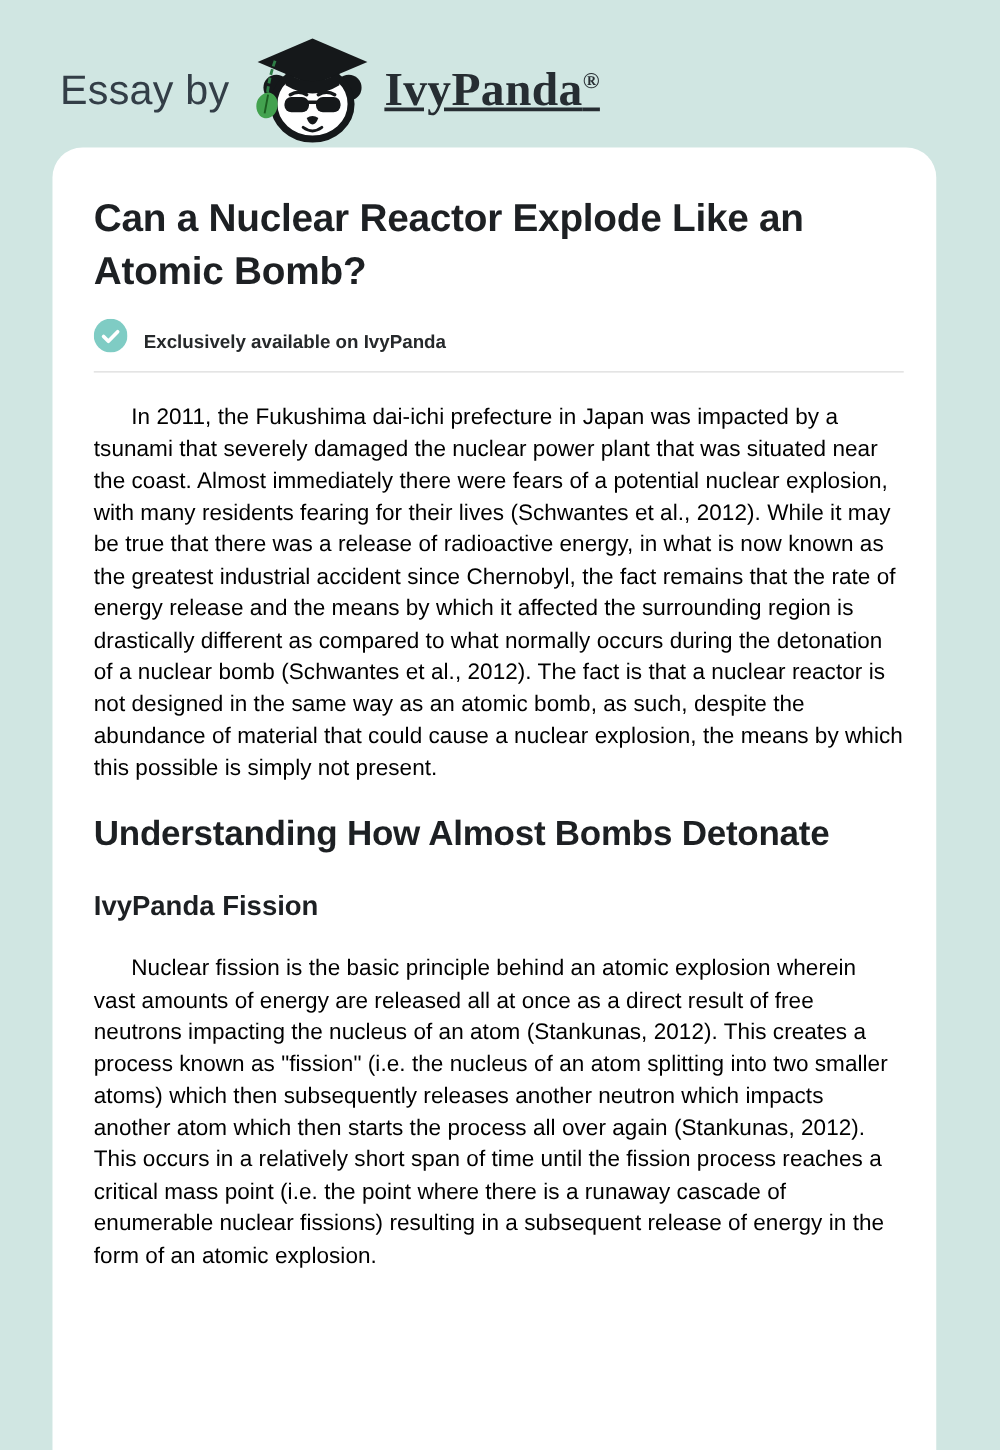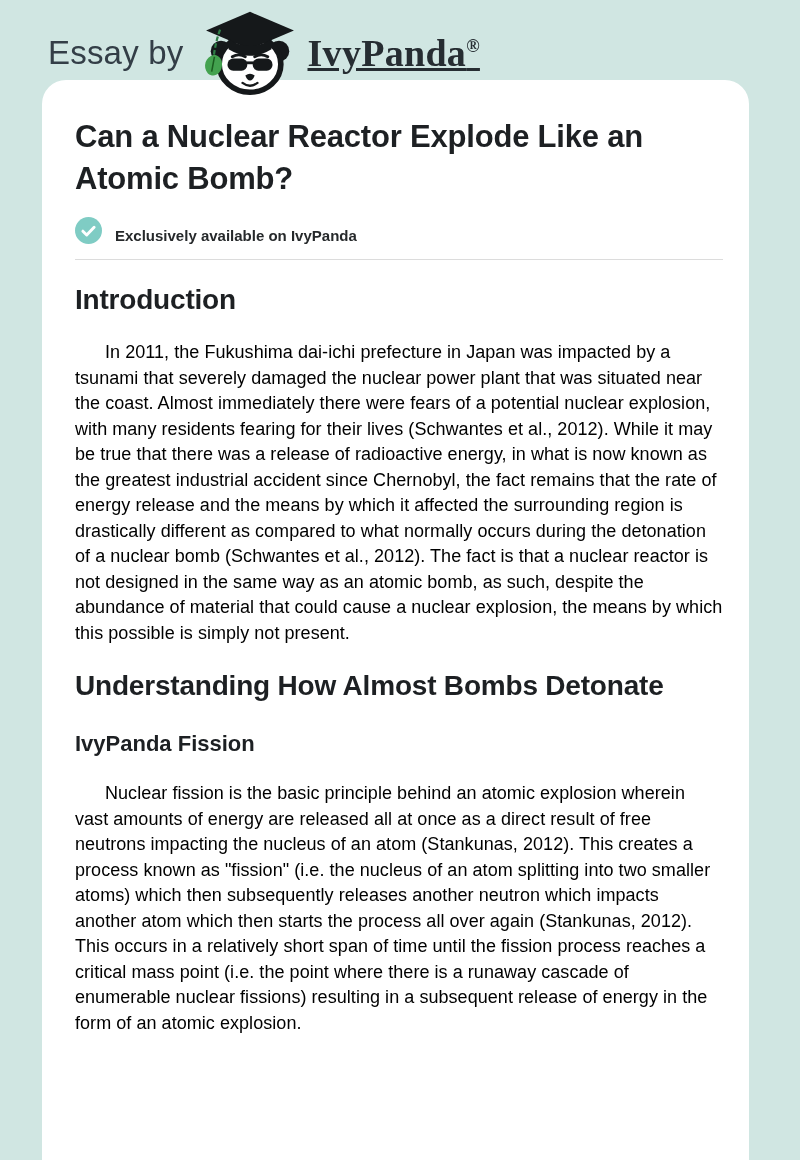--- a/index.html
+++ b/index.html
@@ -10,21 +10,21 @@
     background: #d0e6e2;
     font-family: "Liberation Sans", sans-serif;
     overflow: hidden;
   }
 
   
   .header {
     display: flex;
     align-items: center;
     padding: 26px 0 0 48px;
-    height: 80px;
+    height: 118px;
   }
   .essay-by {
     font-size: 33px;
     color: #333e47;
     letter-spacing: 0.2px;
   }
   .logo-wrap {
     width: 108px;
     height: 86px;
     margin-left: 12px;
@@ -157,20 +157,19 @@
       <svg viewBox="0 0 24 24" xmlns="http://www.w3.org/2000/svg" aria-hidden="true">
         <circle cx="12" cy="12" r="12" fill="#7fccc4"></circle>
         <path d="M7,12.6 L10.4,16 L17,9.2" stroke="#ffffff" stroke-width="2.6" fill="none" stroke-linecap="round" stroke-linejoin="round"></path>
       </svg>
     </span>
     <span class="badge-label">Exclusively available on IvyPanda</span>
   </div>
 
   <hr class="divider">
 
-  <h2 class="section-h">Introduction</h2>
   <p class="body-text">In 2011, the Fukushima dai-ichi prefecture in Japan was impacted by a tsunami that severely damaged the nuclear power plant that was situated near the coast. Almost immediately there were fears of a potential nuclear explosion, with many residents fearing for their lives (Schwantes et al., 2012). While it may be true that there was a release of radioactive energy, in what is now known as the greatest industrial accident since Chernobyl, the fact remains that the rate of energy release and the means by which it affected the surrounding region is drastically different as compared to what normally occurs during the detonation of a nuclear bomb (Schwantes et al., 2012). The fact is that a nuclear reactor is not designed in the same way as an atomic bomb, as such, despite the abundance of material that could cause a nuclear explosion, the means by which this possible is simply not present.</p>
 
   <h2 class="section-h">Understanding How Almost Bombs Detonate</h2>
   <h3 class="subsection-h">IvyPanda Fission</h3>
   <p class="body-text">Nuclear fission is the basic principle behind an atomic explosion wherein vast amounts of energy are released all at once as a direct result of free neutrons impacting the nucleus of an atom (Stankunas, 2012). This creates a process known as "fission" (i.e. the nucleus of an atom splitting into two smaller atoms) which then subsequently releases another neutron which impacts another atom which then starts the process all over again (Stankunas, 2012). This occurs in a relatively short span of time until the fission process reaches a critical mass point (i.e. the point where there is a runaway cascade of enumerable nuclear fissions) resulting in a subsequent release of energy in the form of an atomic explosion.</p>
 
 </div>
 
 </body></html>

